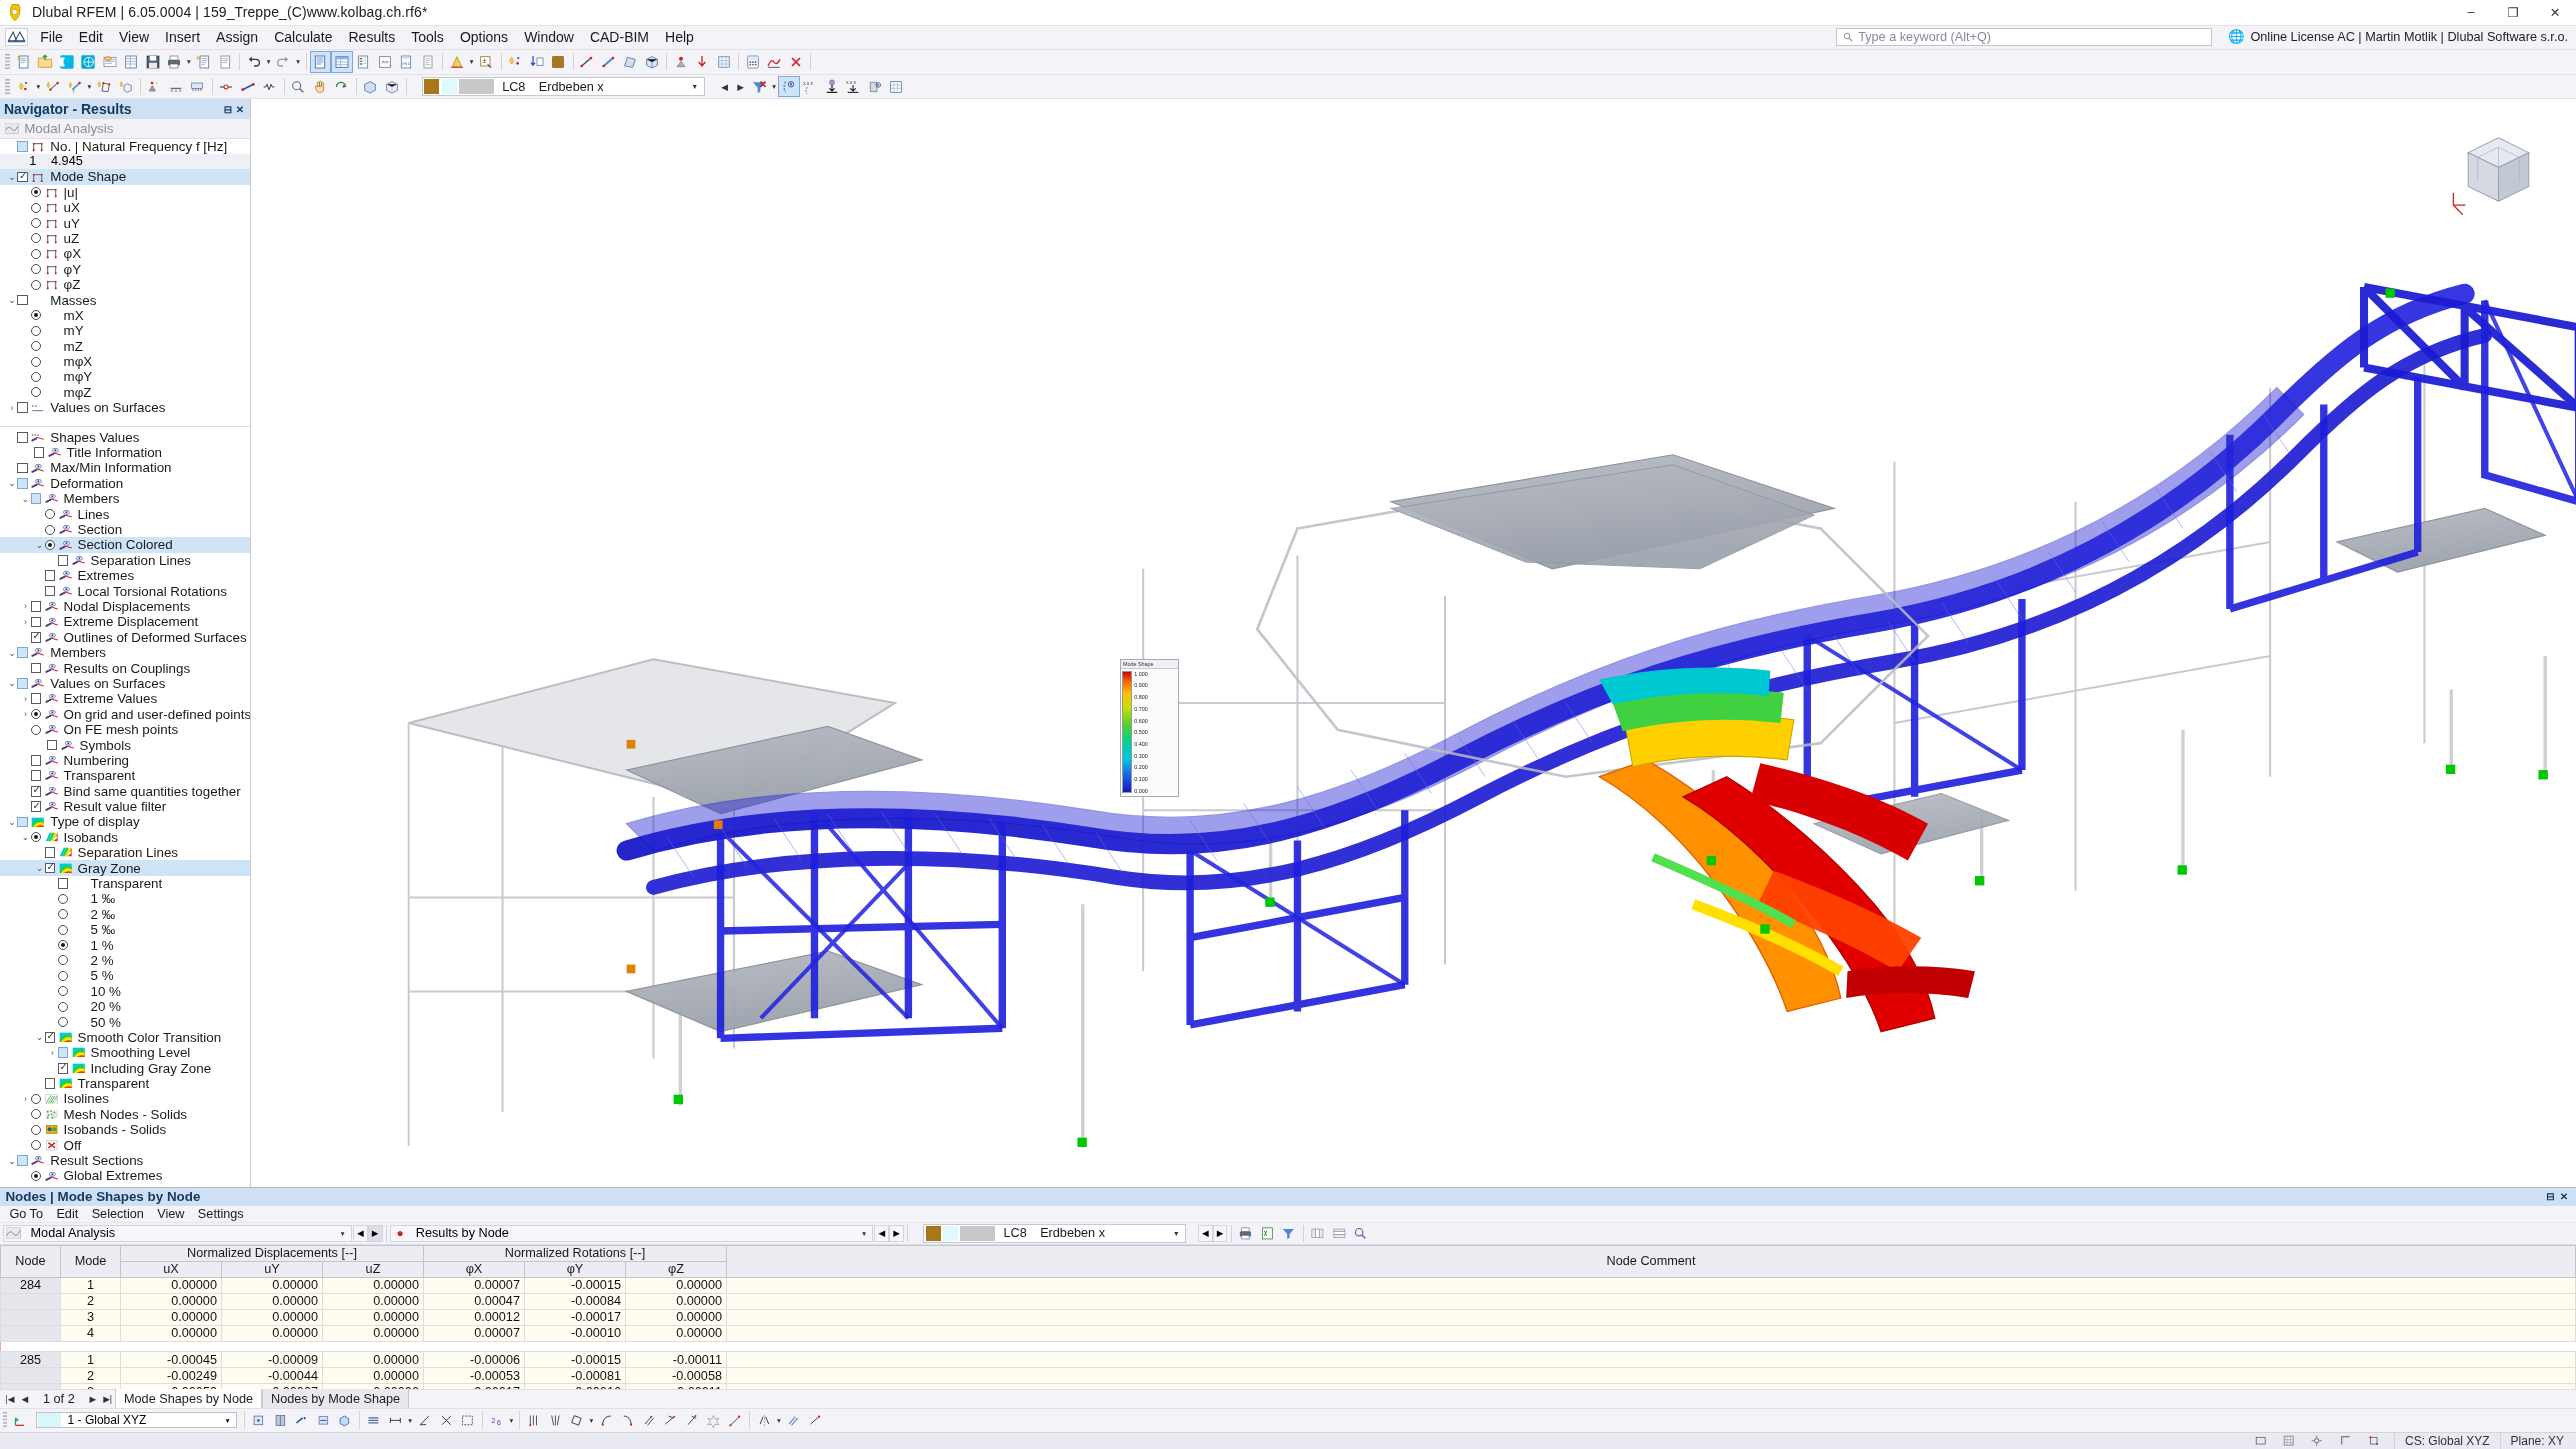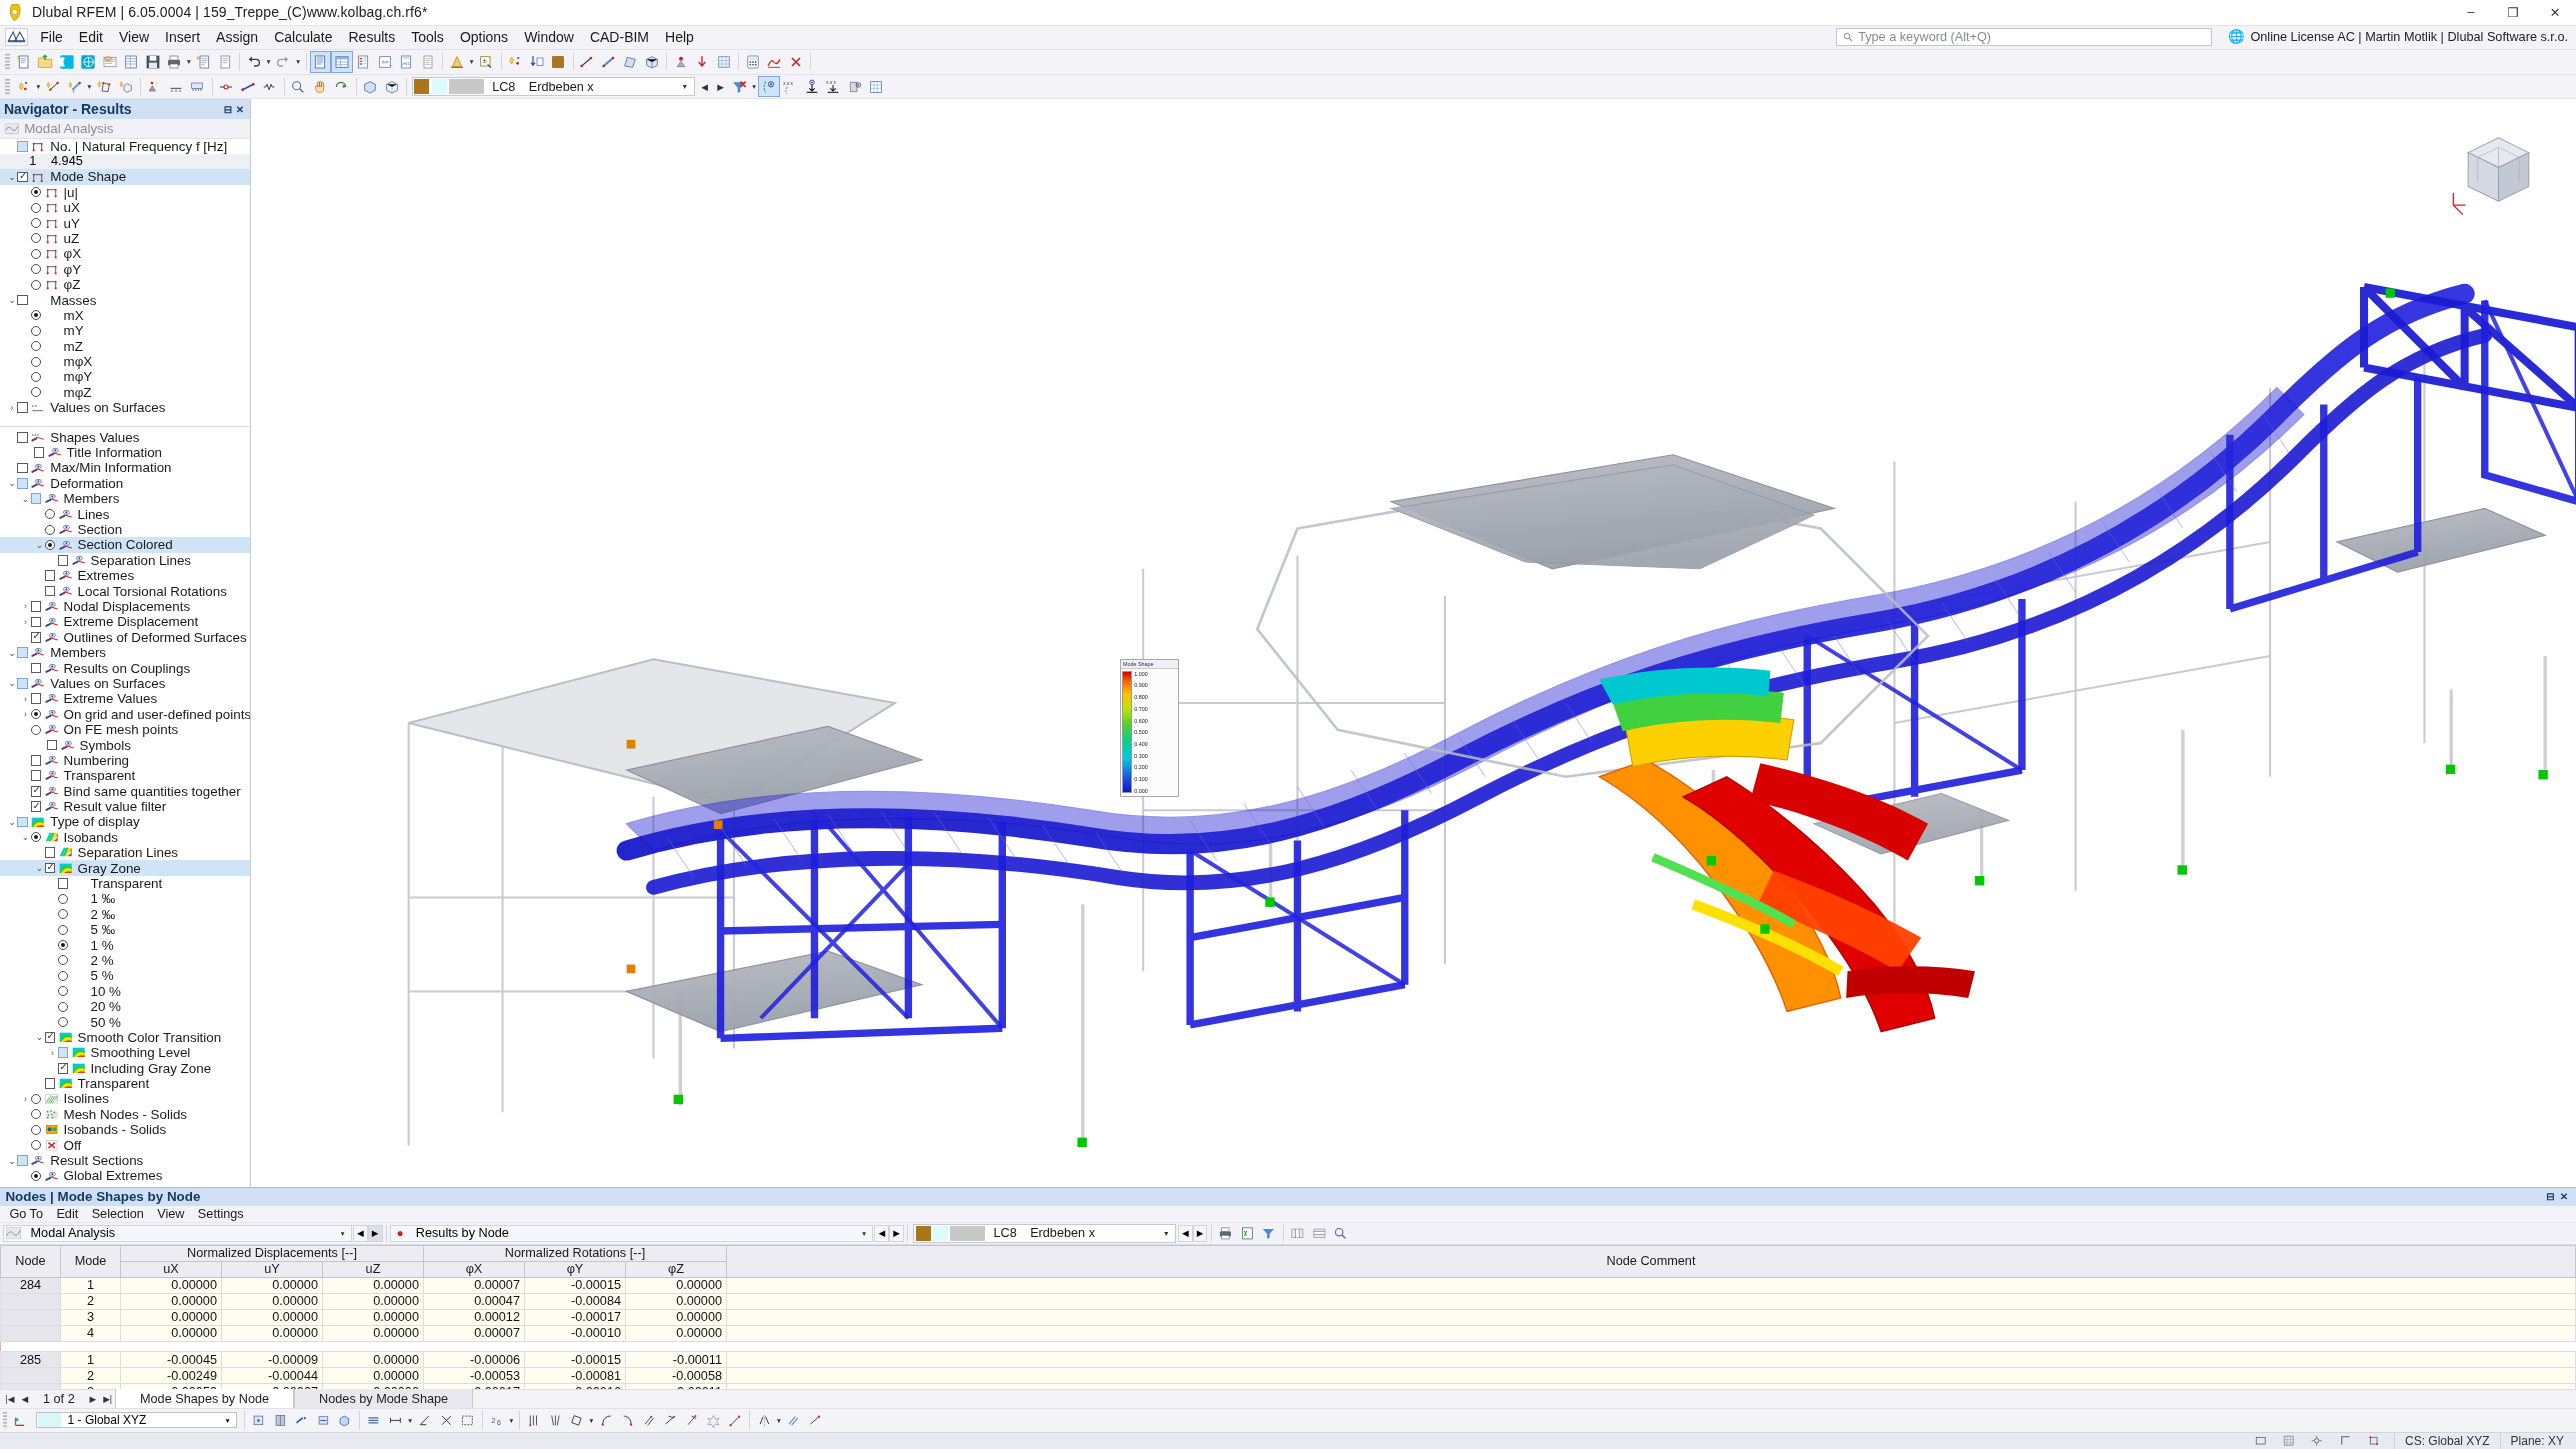--- a/index.html
+++ b/index.html
@@ -67,21 +67,21 @@
   .tb-btn {
     width: 21.5px; height: 21.5px; display: flex; align-items: center; justify-content: center;
     position: relative; flex: none;
   }
   .tb-btn.active { background: #cfe3fb; border: 0.7px solid #7fa8d8; }
   .tb-sep { width: 0.7px; height: 17.4px; background: #d2d2da; margin: 0 3.4px; flex: none; }
   .tb-arrow { width: 8px; height: 21.5px; display:flex; align-items:center; justify-content:center;
     font-size: 7.4px; color: #333; flex:none; }
   .lc-combo {
     display: flex; align-items: center; height: 19px; border: 0.7px solid #c8c8d0;
-    background: #fff; margin: 0 2px; flex: none;
+    background: #fff; margin: 0 12px; flex: none;
   }
   .lc-swatch { width: 14.8px; height: 14.8px; margin: 0 1.3px; }
   .lc-label { padding: 0 6.7px; font-size: 12.7px; color: #1a1a1a; white-space: nowrap; }
   .lc-drop { width: 17.4px; text-align: center; font-size: 8px; color: #333; }
   .lc-nav { width: 16px; text-align: center; font-size: 8.7px; color: #333; }
 
   
   .main { display: flex; flex: 1; min-height: 0; }
 
   
@@ -200,21 +200,21 @@
   table.grid tr.blank td { background: #ffffff; height: 10.7px; border: none; }
 
   .tp-footer {
     height: 19px; background: #f4f4f8; display: flex; align-items: center; flex: none;
     border-top: 0.7px solid #dcdce4; padding-left: 2.7px;
   }
   .navbtn { width: 14.8px; height: 14.8px; display:flex; align-items:center; justify-content:center;
      font-size: 8.7px; color: #303038; }
   .pageinfo { font-size: 12.7px; padding: 0 10.7px; color: #1a1a1a; }
   .sheettab {
-    height: 29px; display: flex; align-items: center; padding: 0 24px; font-size: 12.7px;
+    height: 29px; display: flex; align-items: center; padding: 0 8px; font-size: 12.7px;
     border: 0.7px solid #c8c8d0; border-bottom: none; background: #e8e8ee; color: #222;
   }
   .sheettab.active { background: #ffffff; font-weight: normal; }
 
   
   .bottom-toolbar {
     height: 24px; background: #f4f4f8; border-top: 0.7px solid #e0e0e6;
     display: flex; align-items: center; flex: none; overflow: hidden;
   }
   .statusbar {

